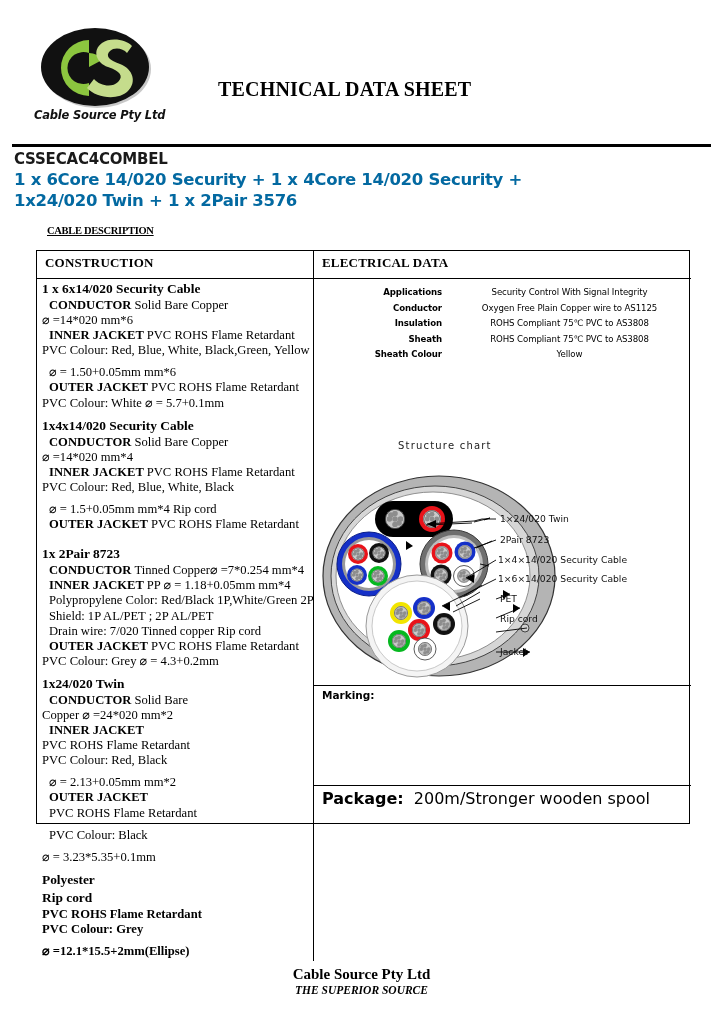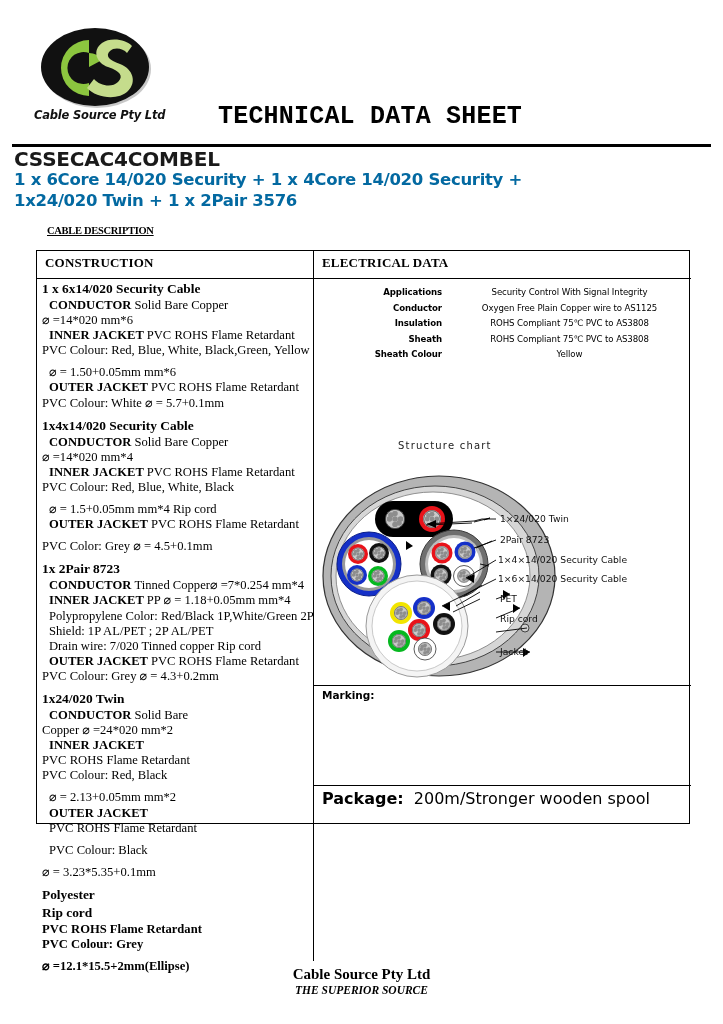--- a/index.html
+++ b/index.html
@@ -10,29 +10,29 @@
   }
   .page{position:absolute;left:0;top:0;width:723px;height:1024px;}
 
   
   .header{position:absolute;left:0;top:18px;width:723px;height:118px;}
   .logo-wrap{position:absolute;left:34px;top:8px;width:124px;height:110px;}
   .logo-ellipse{position:absolute;left:6px;top:0px;width:112px;height:83px;}
   .logo-caption{position:absolute;left:0;top:82px;width:124px;text-align:center;
     font-family:"DejaVu Sans", sans-serif;font-style:italic;font-weight:bold;
     font-size:11.5px;letter-spacing:-0.2px;color:#111;white-space:nowrap;}
-  .doc-title{position:absolute;left:218px;top:84px;
-    font-family:Liberation Mono, monospace;font-weight:bold;font-size:25px;
+  .doc-title{position:absolute;left:218px;top:60px;
+    font-family:Liberation Serif, serif;font-weight:bold;font-size:20px;
     letter-spacing:0.2px;color:#000;white-space:nowrap;}
 
   .rule-top{position:absolute;left:12px;top:144px;width:699px;height:3px;background:#000;}
 
   
   .prod{position:absolute;left:14px;top:150px;width:700px;}
-  .prod-code{font-family:"DejaVu Sans", sans-serif;font-weight:bold;font-size:20px;
+  .prod-code{font-family:"DejaVu Sans", sans-serif;font-weight:bold;font-size:15px;
     line-height:19px;color:#1a1a1a;letter-spacing:-0.2px;}
   .prod-desc{font-family:"DejaVu Sans", sans-serif;font-weight:bold;font-size:16.5px;
     line-height:21px;color:#0369a1;letter-spacing:-0.3px;}
   .cable-desc{position:absolute;left:47px;top:225px;
     font-family:"Liberation Serif", serif;font-weight:bold;font-size:10.5px;
     text-decoration:underline;letter-spacing:-0.3px;}
 
   
   .tbl{position:absolute;left:36px;top:250px;width:654px;height:574px;
     border:1px solid #000;box-sizing:border-box;}
@@ -132,21 +132,20 @@
         <div class="grp">
           <div class="gtitle ln">1x4x14/020 Security Cable</div>
           <div class="ln ind"><span class="lb">CONDUCTOR  </span><span>Solid Bare Copper</span></div>
           <div class="ln"><span>⌀ =14*020 mm*4</span></div>
           <div class="ln ind"><span class="lb">INNER JACKET  </span><span>PVC ROHS Flame Retardant</span></div>
           <div class="ln"><span>PVC Colour: Red, Blue, White, Black</span></div>
           <div class="sp"></div>
           <div class="ln ind"><span>⌀ = 1.5+0.05mm mm*4        Rip cord</span></div>
           <div class="ln ind"><span class="lb">OUTER JACKET  </span><span>PVC ROHS Flame Retardant</span></div>
           <div class="sp"></div>
-          <div class="ln"><span>PVC Color: Grey       ⌀ = 4.5+0.1mm</span></div>
           <div style="height: 6px;"></div>
         </div>
         <div class="grp">
           <div class="gtitle ln">1x 2Pair 8723</div>
           <div class="ln ind"><span class="lb">CONDUCTOR  </span><span>Tinned Copper⌀ =7*0.254 mm*4</span></div>
           <div class="ln ind"><span class="lb">INNER JACKET  </span><span>PP   ⌀ = 1.18+0.05mm mm*4</span></div>
           <div class="ln ind"><span>Polypropylene Color: Red/Black 1P,White/Green 2P</span></div>
           <div class="ln ind"><span>Shield: 1P AL/PET ; 2P AL/PET</span></div>
           <div class="ln ind"><span>Drain wire: 7/020 Tinned copper   Rip cord</span></div>
           <div class="ln ind"><span class="lb">OUTER JACKET  </span><span>PVC ROHS Flame Retardant</span></div>

